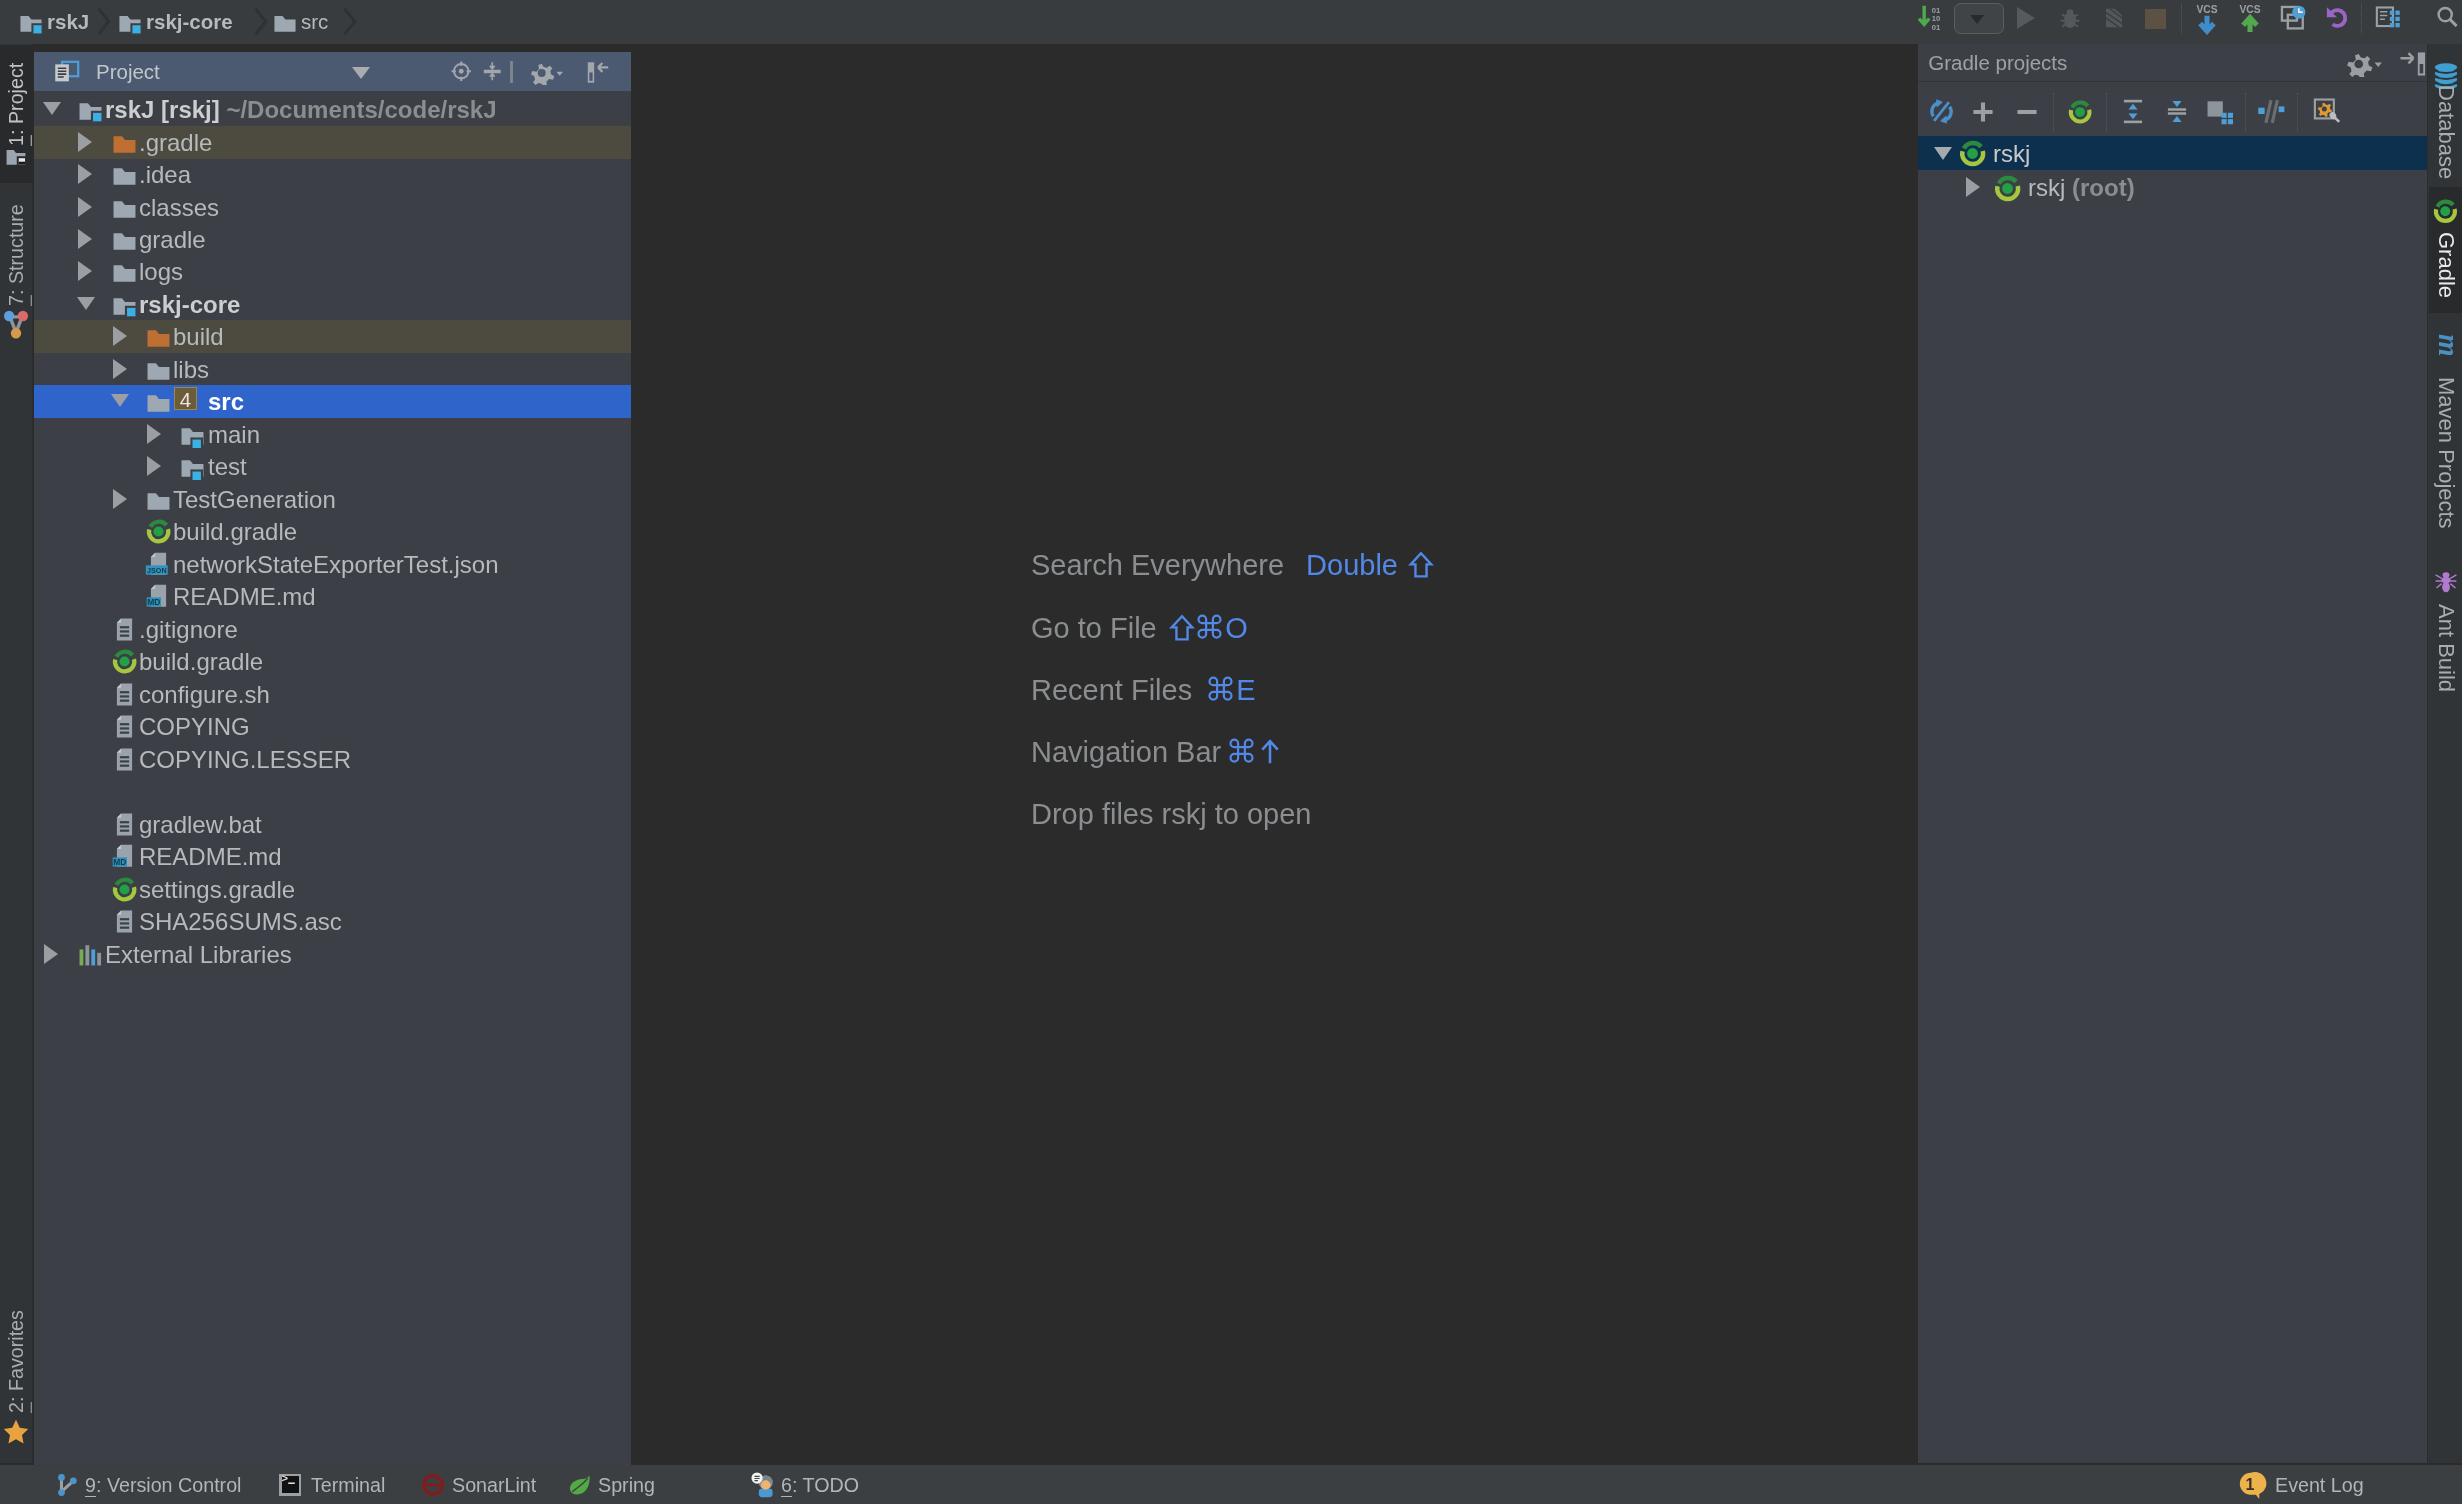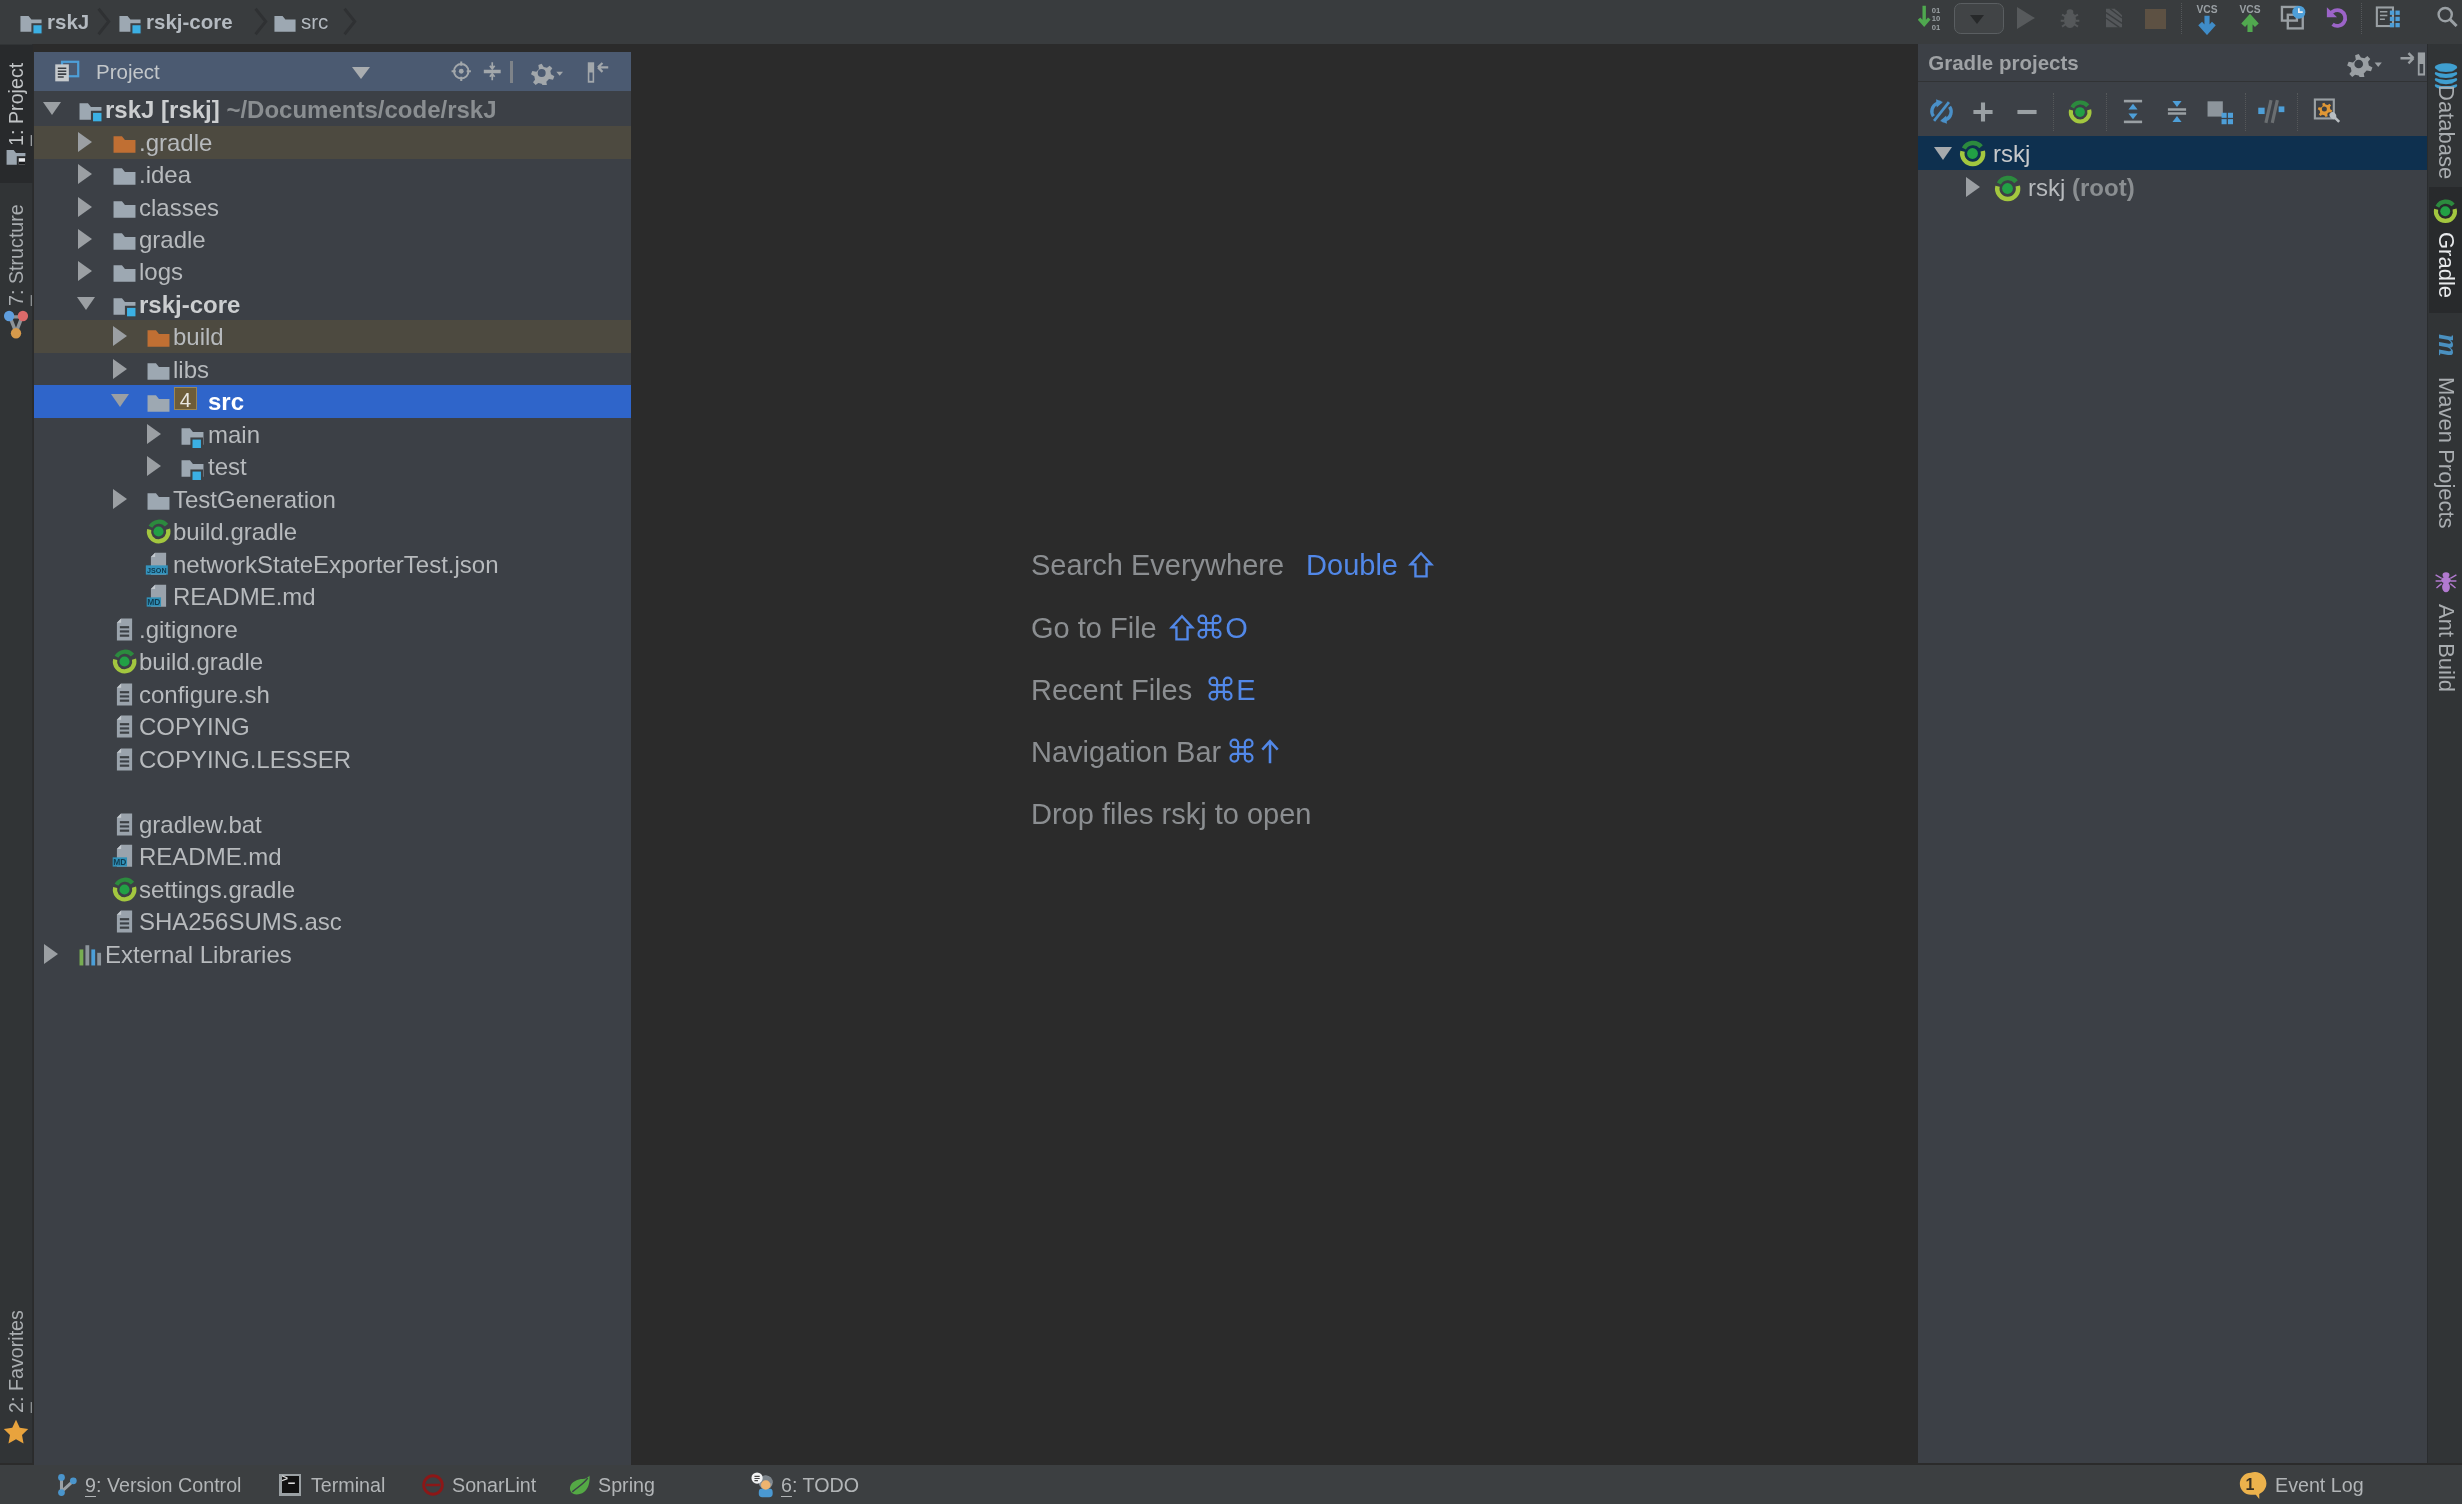--- a/index.html
+++ b/index.html
@@ -27,21 +27,21 @@
 .ar-d { position:absolute; top:9.4px; width:0; height:0; border-left:9.4px solid transparent; border-right:9.4px solid transparent; border-top:13.7px solid #9b9fa3; }
 .ico { position:absolute; top:2.6px; width:27px; height:27px; }
 .hl-olive { background:#4d4a40; }
 .hl-blue  { background:#2f65ca; }
 
 #editor { position:absolute; left:633px; top:44px; width:1283px; height:1419px; background:#2b2b2b; }
 .hint { position:absolute; left:398px; height:43px; display:flex; align-items:center; font-size:29px; color:#8b8e91; white-space:nowrap; }
 .hint .kb { color:#5288e8; margin-left:22px; }
 
 #gpanel { position:absolute; left:1918px; top:44px; width:510px; height:1419px; background:#3c4046; }
-#ghead { position:absolute; left:0; top:0; width:510px; height:38px; border-bottom:1.7px solid #313335; color:#9fa2a5; font-size:20.5px; line-height:38px;font-weight:bold; }
+#ghead { position:absolute; left:0; top:0; width:510px; height:38px; border-bottom:1.7px solid #313335; color:#9fa2a5; font-size:20.5px; line-height:38px; }
 #gbar { position:absolute; left:0; top:40px; width:510px; height:55px; border-bottom:1.7px solid #313335; }
 .grow { position:absolute; left:0; width:510px; height:34px; }
 .grow .lab { position:absolute; top:0; height:34px; line-height:35px; font-size:24px; color:#b7babd; white-space:nowrap; }
 
 #rstripe { position:absolute; left:2427px; top:44px; width:35px; height:1419px; background:#313436; border-left:1.7px solid #2a2c2e; }
 
 #sbar { position:absolute; left:0; top:1465px; width:2462px; height:39px; background:#3c3f41; }
 .sitem { position:absolute; top:0; height:39px; line-height:40px; font-size:19.7px; color:#b2b5b7; white-space:nowrap; }
 .mn { text-decoration:underline; text-underline-offset:4.3px; }
 svg text { font-family:"Liberation Sans", sans-serif; }

